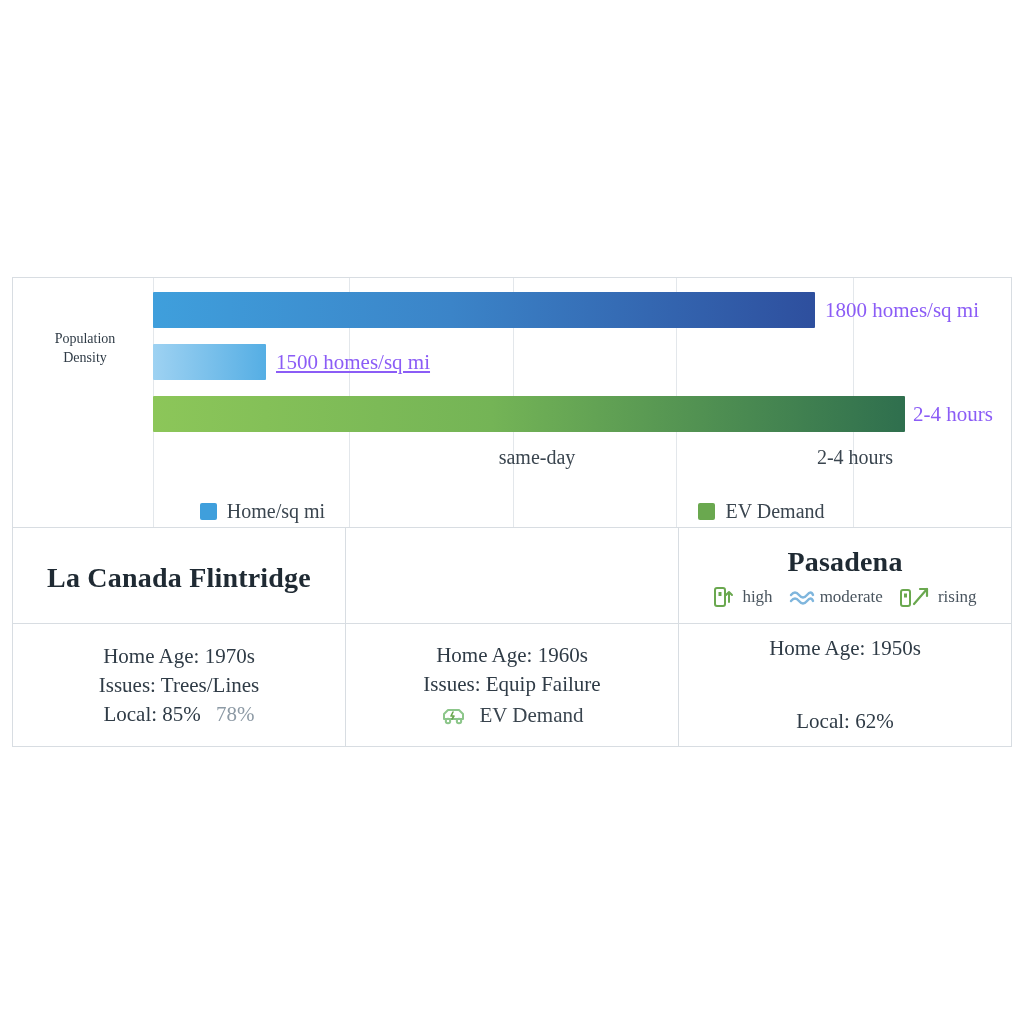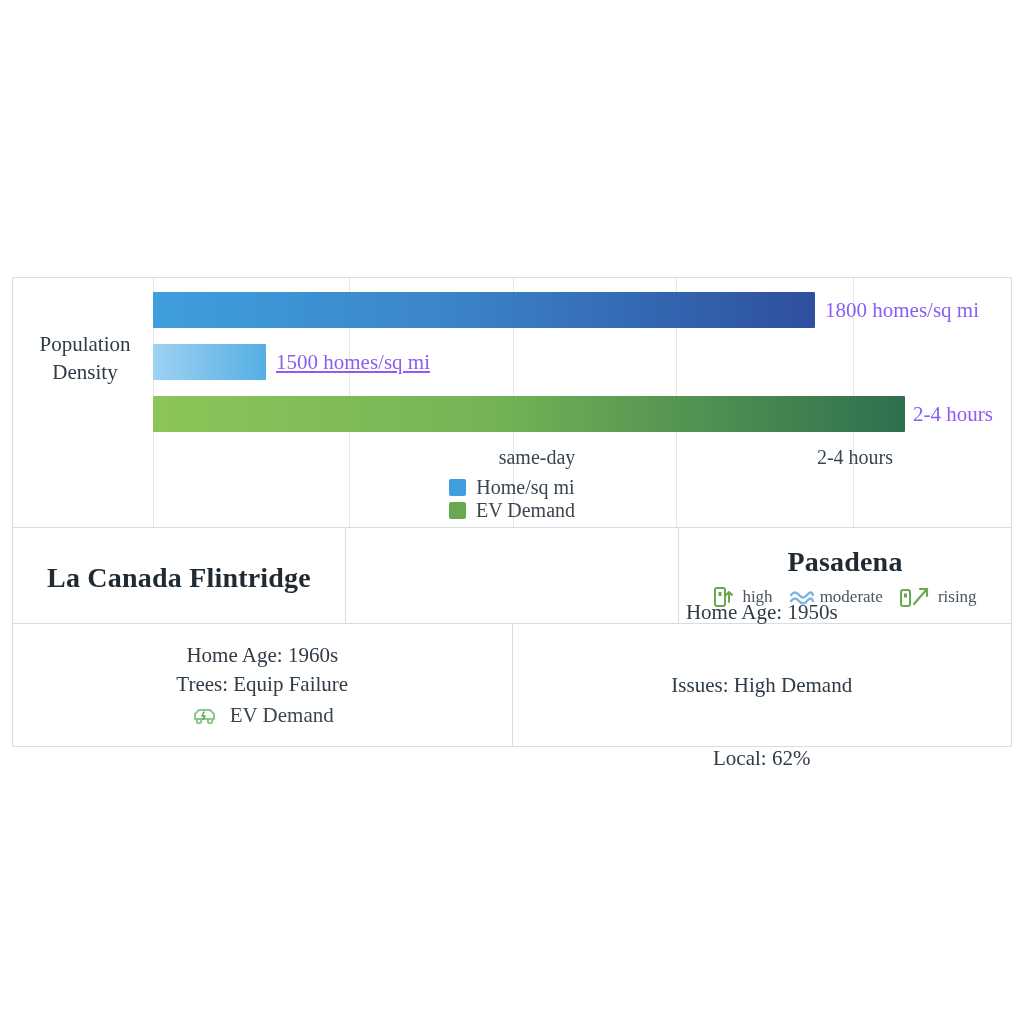--- a/index.html
+++ b/index.html
@@ -37,21 +37,21 @@
     width: 1px;
     background: #e3e7eb;
   }
 
   .axis-label {
     position: absolute;
     left: 12px;
     top: 52px;
     width: 120px;
     text-align: center;
-    font-size: 21px;
+    font-size: 14px;
     color: #2f3b46;
     line-height: 1.35;
   }
 
   .bar {
     position: absolute;
     height: 36px;
     border-radius: 1px;
   }
   .bar-1 {
@@ -90,25 +90,24 @@
     color: #3a454f;
     text-align: center;
     white-space: nowrap;
   }
   .tick-1 { left: 75px;  width: 240px; }
   .tick-2 { left: 404px; width: 240px; }
   .tick-3 { left: 722px; width: 240px; }
 
   .legend {
     position: absolute;
-    top: 198px;
+    top: 222px;
     left: 0;
     right: 0;
     display: flex;
-    flex-direction: column;
   }
   .legend-item {
     flex: 1;
     display: flex;
     align-items: center;
     justify-content: center;
     gap: 10px;
     font-size: 20px;
     color: #3a454f;
   }
@@ -271,35 +270,42 @@
             <path d="M21 5 L28 5 L28 12" fill="none" stroke="#6aa84f" stroke-width="2.2" stroke-linecap="round" stroke-linejoin="round"></path>
           </svg>
           <span>rising</span>
         </div>
       </div>
     </div>
   </div>
 
   <div class="bot-row">
 
+    <div class="bot-cell">
+      <div class="bot-line">Home Age: 1970s</div>
+      <div class="bot-line">Issues: Trees/Lines</div>
+      <div class="bot-line">
+        <span>Local: 85%</span>
+        <span class="dim" style="margin-left:10px;">78%</span>
+      </div>
+    </div>
 
     <div class="bot-cell">
       <div class="bot-line">Home Age: 1960s</div>
-      <div class="bot-line">Trees: Equip Failure</div>
+      <div class="bot-line">Issues: Equip Failure</div>
       <div class="ev-line">
         <svg width="30" height="24" viewBox="0 0 30 24">
           <path d="M4 16 L4 11 L8 7 L19 7 L23 11 L23 16 Z" fill="none" stroke="#8cc68a" stroke-width="2" stroke-linejoin="round"></path>
           <circle cx="8" cy="18" r="2.2" fill="none" stroke="#8cc68a" stroke-width="2"></circle>
           <circle cx="19" cy="18" r="2.2" fill="none" stroke="#8cc68a" stroke-width="2"></circle>
           <path d="M13 9 L11 13 L14 13 L12 16" fill="none" stroke="#6aa84f" stroke-width="1.6" stroke-linecap="round" stroke-linejoin="round"></path>
         </svg>
         <span>EV Demand</span>
       </div>
     </div>
 
     <div class="bot-cell">
       <div class="bot-line">Home Age: 1950s</div>
-      <div class="bot-line">Issues: High Demand</div>
       <div class="bot-line">Local: 62%</div>
     </div>
   </div>
 
 </div>
 
 </body></html>

